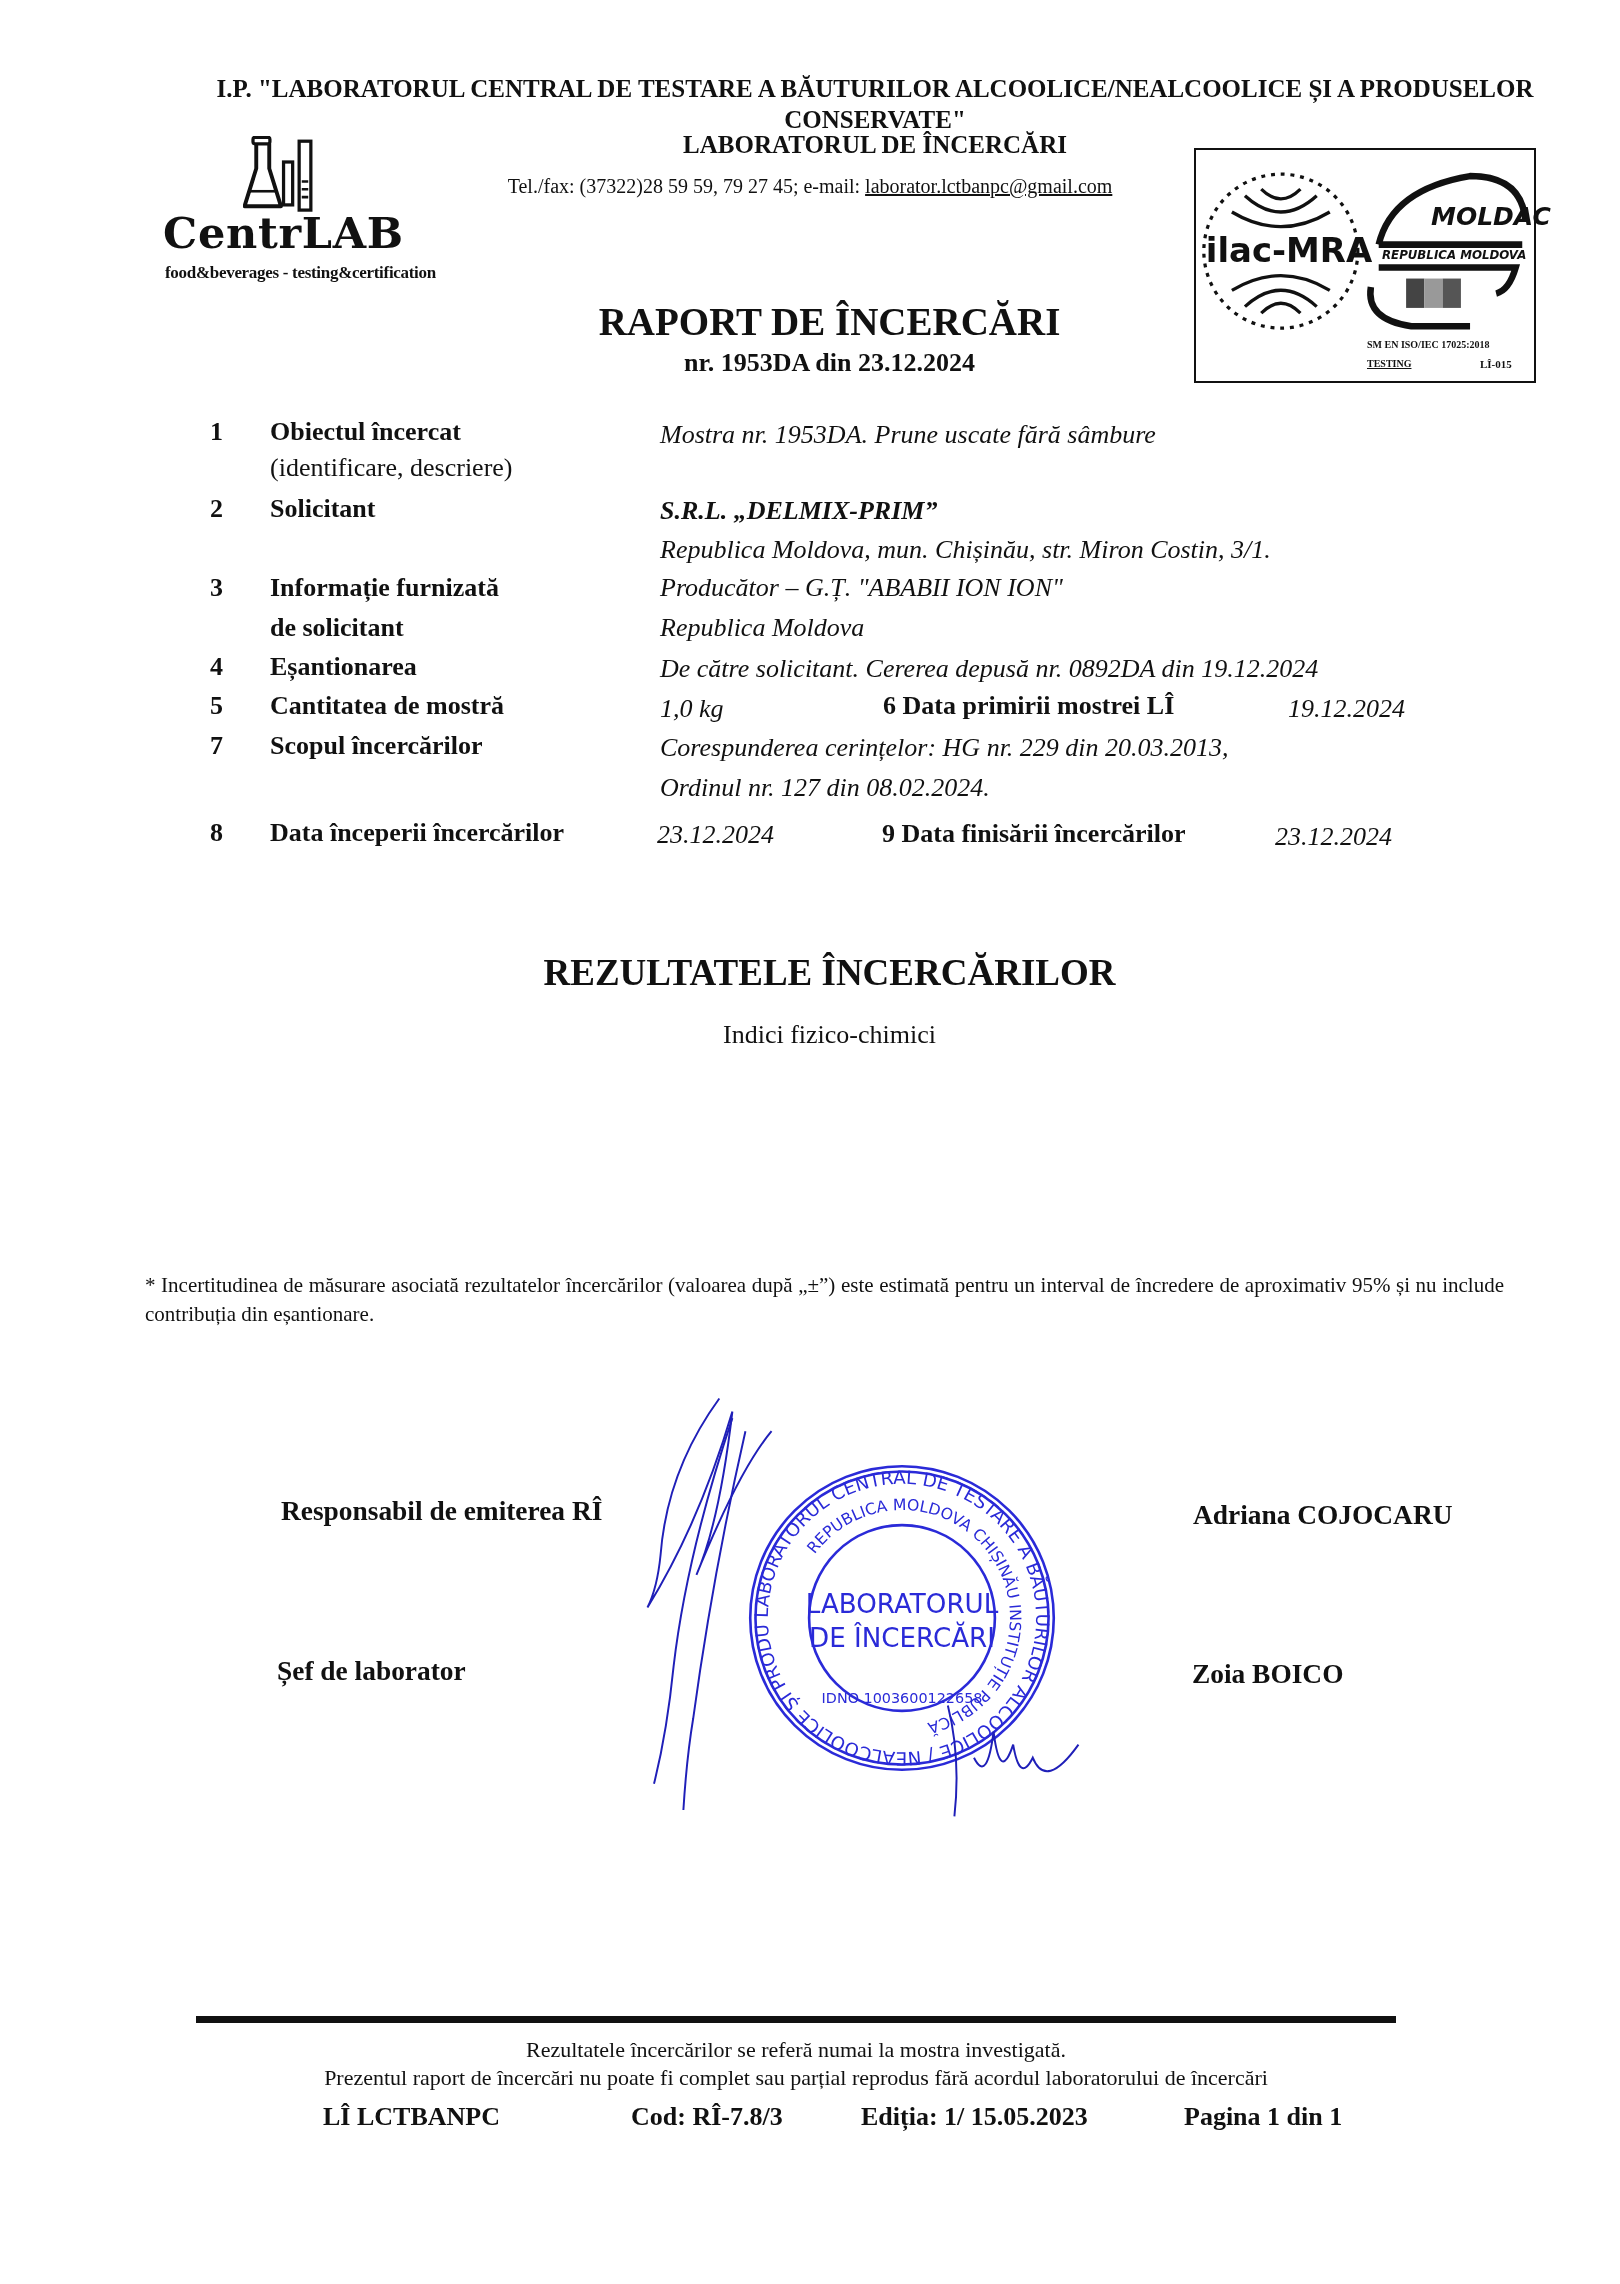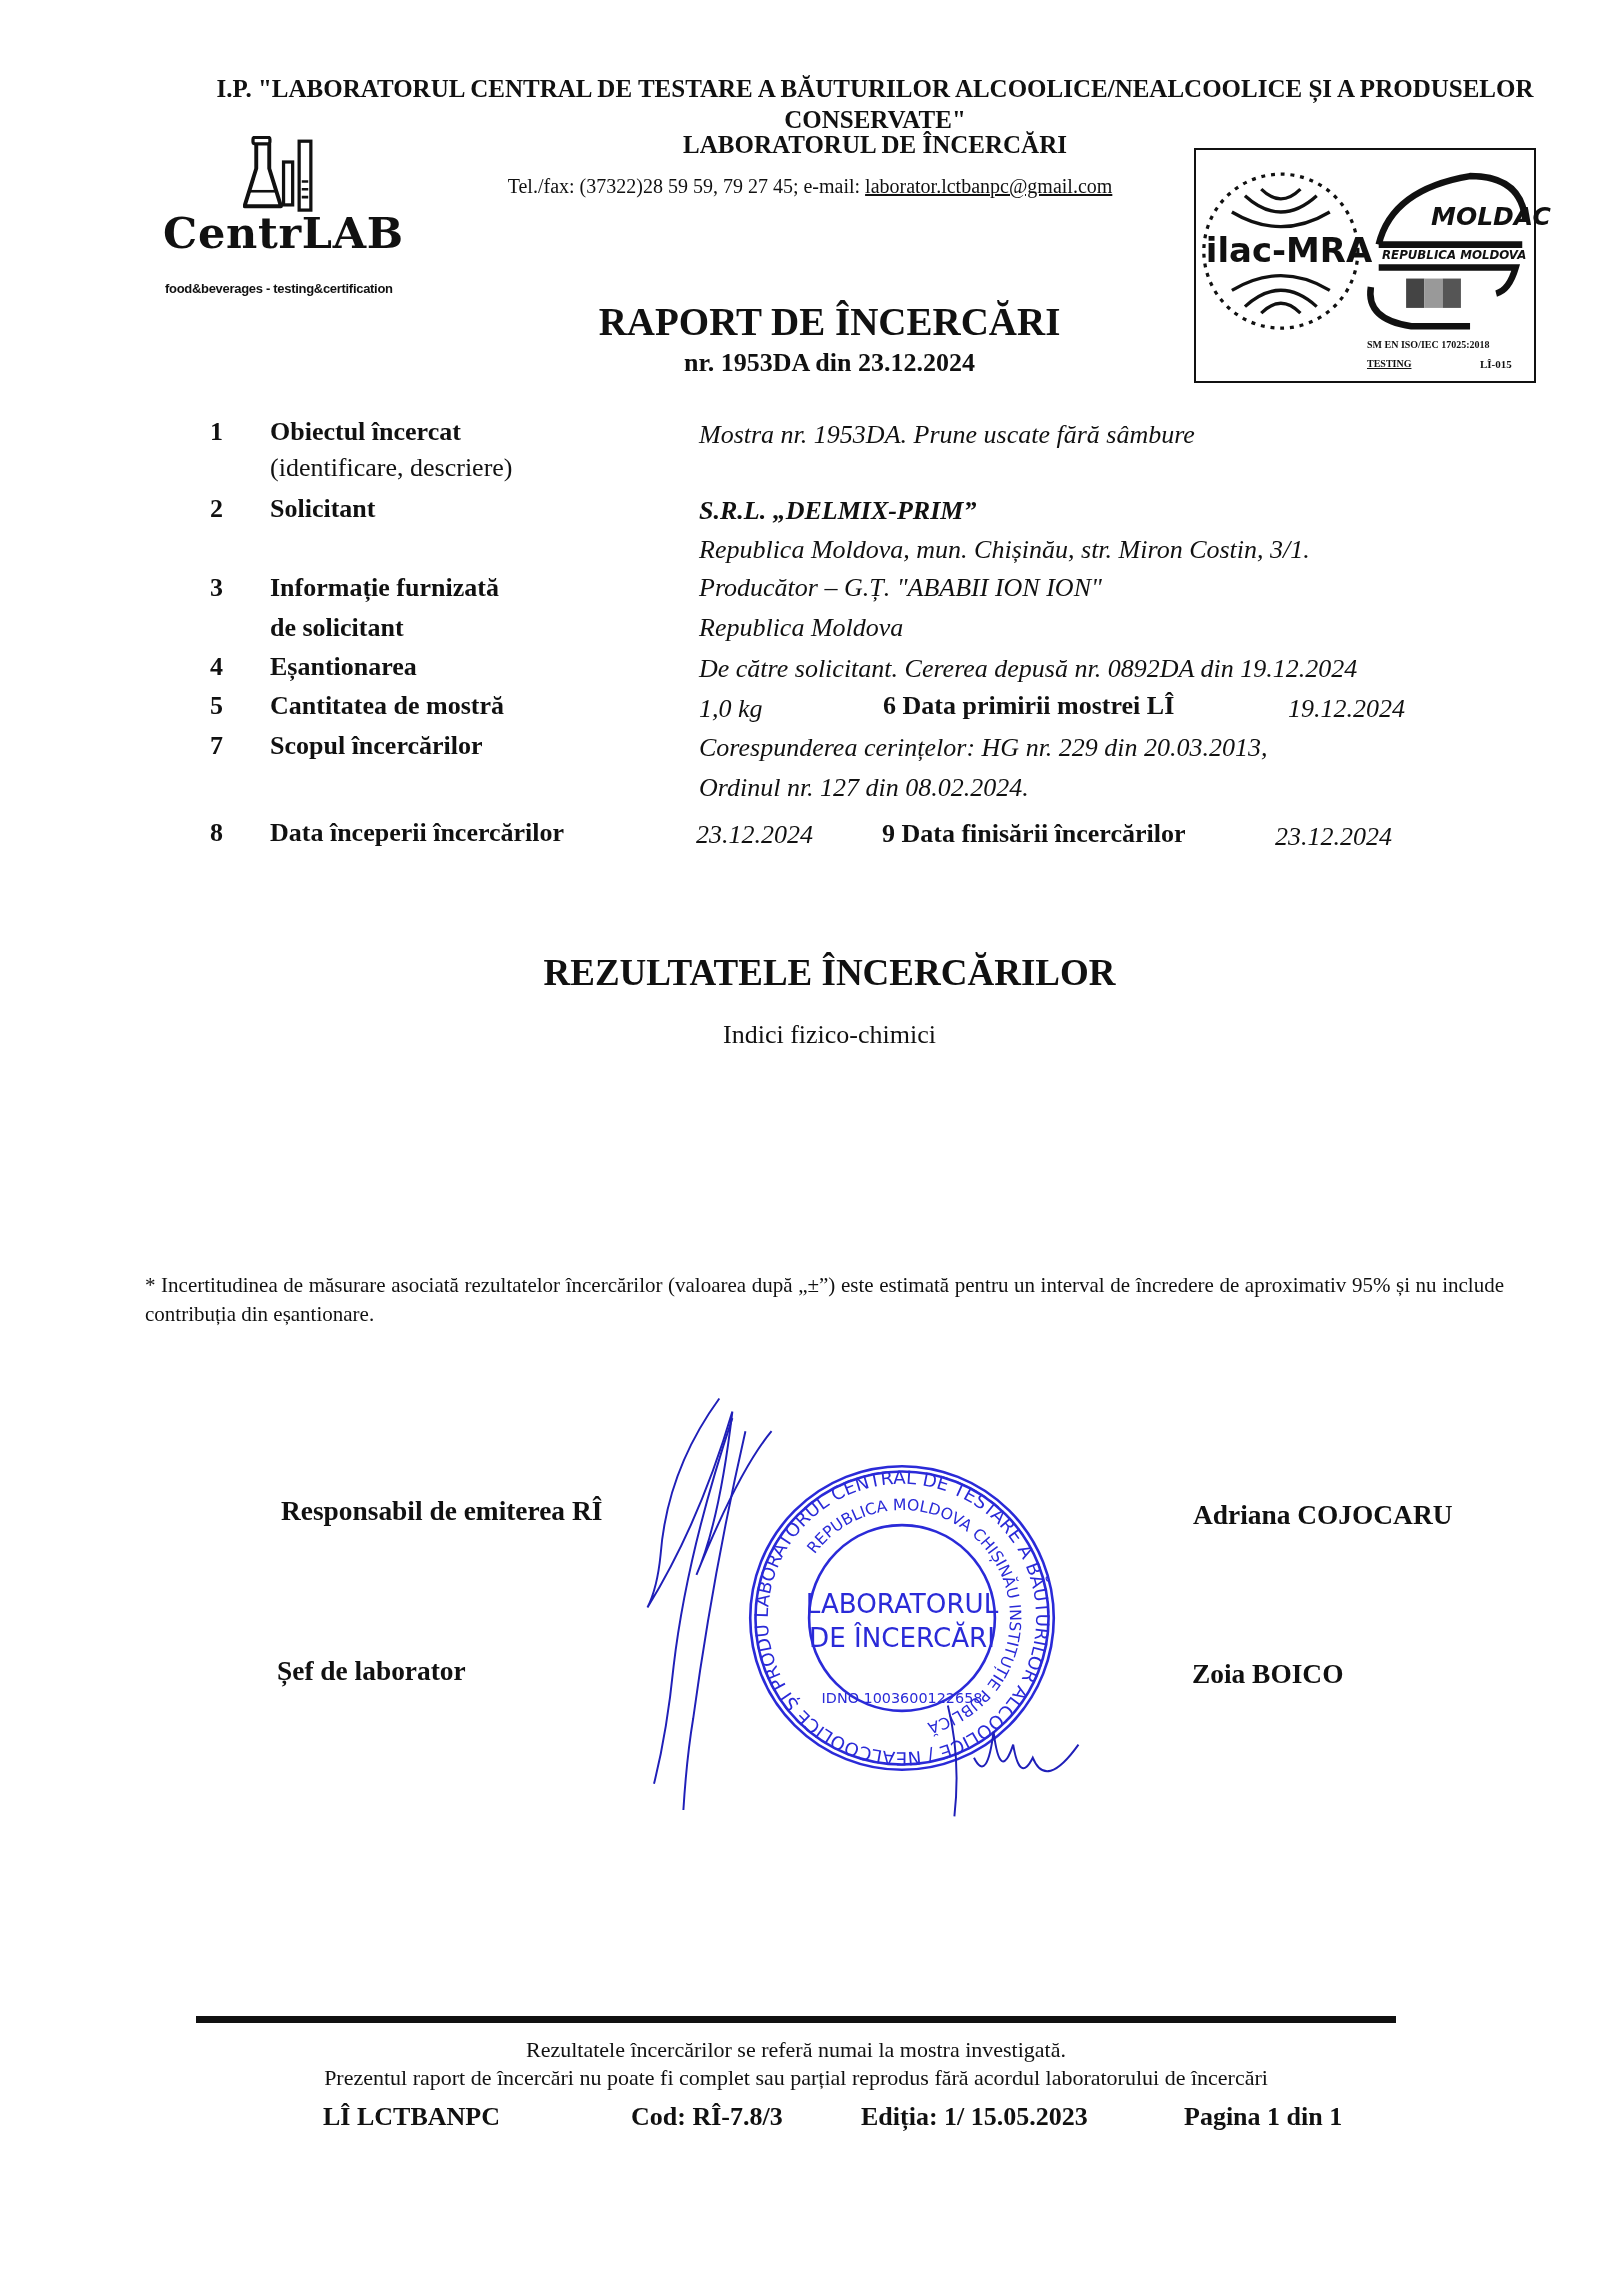--- a/index.html
+++ b/index.html
@@ -10,33 +10,33 @@
   .abs { position: absolute; }
   .b { font-weight: bold; }
   .i { font-style: italic; }
 
   
   .org-title { left: 163px; width: 1424px; top: 73px; font-size: 25px; font-weight: bold; line-height: 31px; text-align: center; }
   .lab-title { left: 163px; width: 1424px; top: 131px; font-size: 25px; font-weight: bold; text-align: center; }
   .addr { left: 405px; width: 810px; top: 174px; font-size: 20px; line-height: 25px; text-align: center; }
   .addr .email { text-decoration: underline; }
   .logo-name { left: 163px; top: 208px; font-family: "DejaVu Serif", serif; font-weight: bold; font-size: 43px; letter-spacing: 0.7px; }
-  .logo-tag { left: 165px; top: 281px; font-family: Liberation Sans, sans-serif; font-weight: bold; font-size: 13px; letter-spacing: -0.3px; }
+  .logo-tag { left: 165px; top: 263px; font-family: Liberation Serif, serif; font-weight: bold; font-size: 17px; letter-spacing: -0.3px; }
 
   .accr { left: 1194px; top: 148px; width: 342px; height: 235px; border: 2px solid #111; box-sizing: border-box; }
 
   .report-title { left: 392px; width: 875px; top: 299px; font-size: 39px; font-weight: bold; text-align: center; }
   .report-nr { left: 392px; width: 875px; top: 348px; font-size: 26px; font-weight: bold; text-align: center; }
 
   
   .info { font-size: 26px; line-height: 31px; }
   .num { left: 210px; font-weight: bold; }
   .lbl { left: 270px; font-weight: bold; }
   .lbl-sub { left: 270px; font-weight: normal; }
-  .val { left: 660px; font-style: italic; margin-left: 39px; }
+  .val { left: 660px; font-style: italic; }
 
   
   .res-title { left: 392px; width: 875px; top: 951px; font-size: 37px; font-weight: bold; text-align: center; }
   .res-sub { left: 392px; width: 875px; top: 1020px; font-size: 26px; font-weight: normal; text-align: center; }
 
   table.results { position: absolute; left: 148px; top: 1107px; width: 1365px; border-collapse: collapse; font-size: 26px; }
   table.results th { border: 2px solid #111; font-weight: bold; padding: 3.9px 5.2px; line-height: 29px; height: 71px; }
   table.results td { padding: 5.2px; text-align: center; line-height: 31px; }
   table.results td:first-child { text-align: left; padding-left: 1.3px; }
   table.results tr.hdr th { border-top-width: 2.6px; border-bottom-width: 3.3px; }

